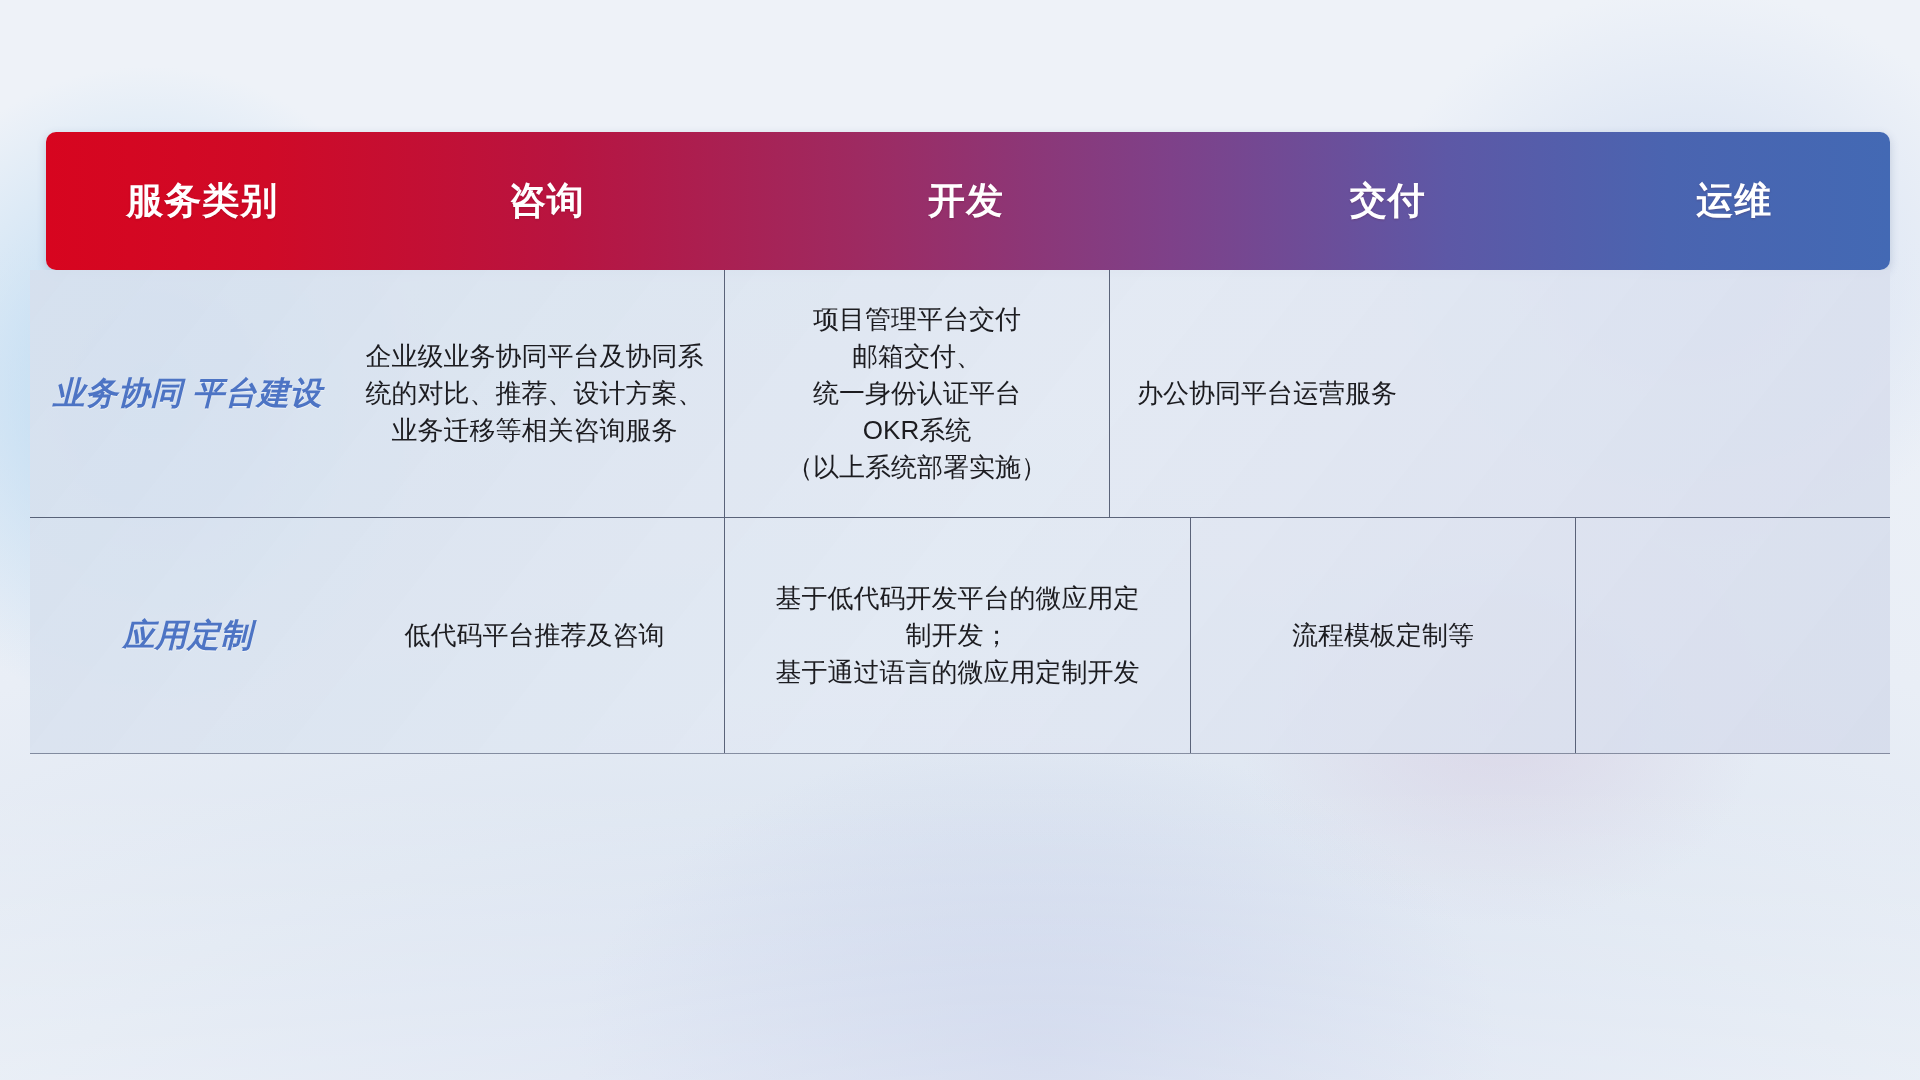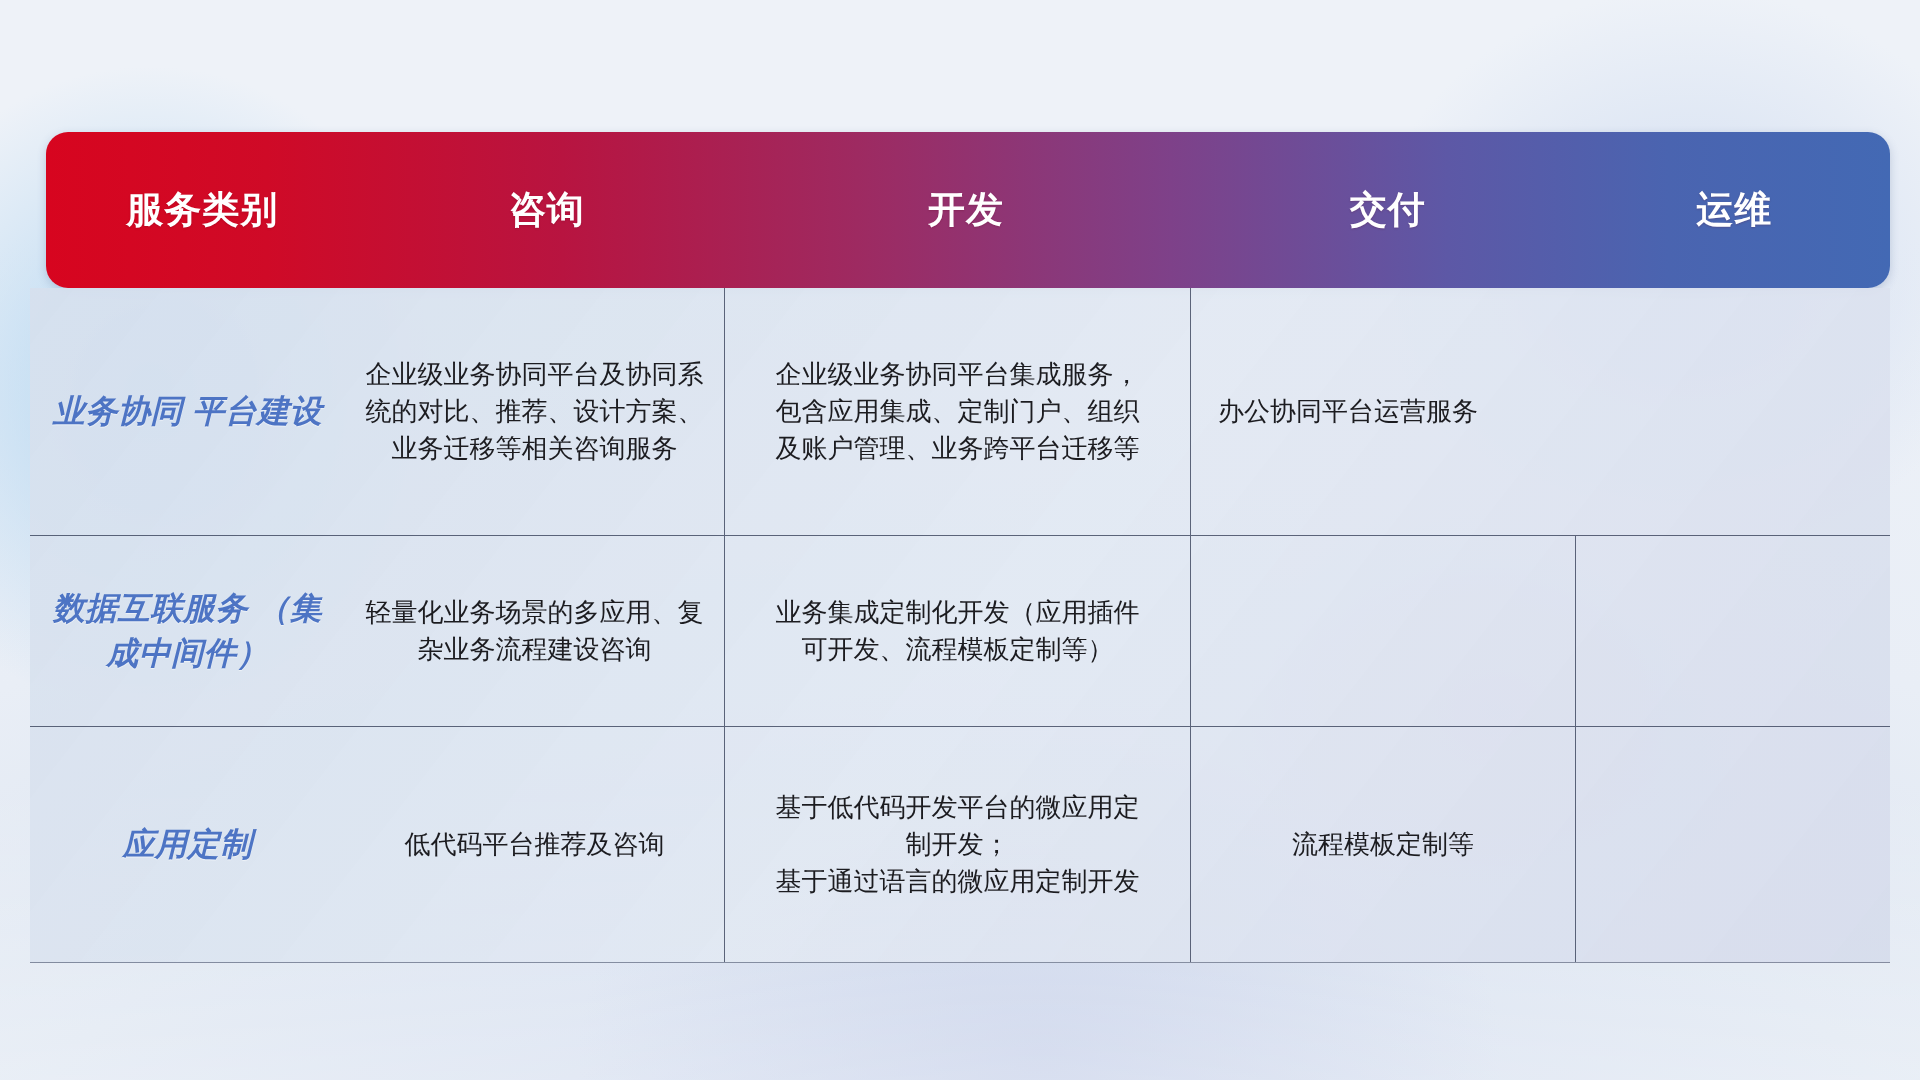--- a/index.html
+++ b/index.html
@@ -39,22 +39,22 @@
   }
 
   
   #table-wrap{
     position:absolute;left:30px;top:132px;width:1860px;
   }
 
   
   #table-header{
     display:flex;
-    height:156px;
-    border-radius:22px;
+    height:138px;
+    border-radius:10px;
     background:linear-gradient(90deg,
         #d7051f 0%,
         #cf0a27 12%,
         #b81440 28%,
         #9e2a61 44%,
         #7e4189 61%,
         #5d58a6 76%,
         #4a64b0 88%,
         #4369b4 100%);
     box-shadow:0 3px 10px rgba(60,80,130,.22);
@@ -160,50 +160,32 @@
     <div class="row r1">
       <div class="cell c1">
           <span class="cat">业务协同
 平台建设</span>
         </div>
       <div class="cell c2">
           <span class="body-text">企业级业务协同平台及协同系
 统的对比、推荐、设计方案、
 业务迁移等相关咨询服务</span>
         </div>
-      <div class="cell c3">
-          <span class="body-text">企业级业务协同平台集成服务，
-包含应用集成、定制门户、组织
-及账户管理、业务跨平台迁移等</span>
+      <div class="cell c4">
+          <span class="body-text">项目管理平台交付
+邮箱交付、
+统一身份认证平台
+OKR系统
+（以上系统部署实施）</span>
         </div>
       <div class="cell c5 lastcol">
           <span class="body-text">办公协同平台运营服务</span>
         </div>
     </div>
 
-    <div class="row r2">
-      <div class="cell c1">
-          <span class="cat">数据互联服务
-（集成中间件）</span>
-        </div>
-      <div class="cell c2">
-          <span class="body-text">轻量化业务场景的多应用、复
-杂业务流程建设咨询</span>
-        </div>
-      <div class="cell c3">
-          <span class="body-text">业务集成定制化开发（应用插件
-可开发、流程模板定制等）</span>
-        </div>
-      <div class="cell c4">
-          <span class="body-text"></span>
-        </div>
-      <div class="cell c5 lastcol">
-          <span class="body-text"></span>
-        </div>
-    </div>
 
     <div class="row r3 last">
       <div class="cell c1">
           <span class="cat">应用定制</span>
         </div>
       <div class="cell c2">
           <span class="body-text">低代码平台推荐及咨询</span>
         </div>
       <div class="cell c3">
           <span class="body-text">基于低代码开发平台的微应用定

